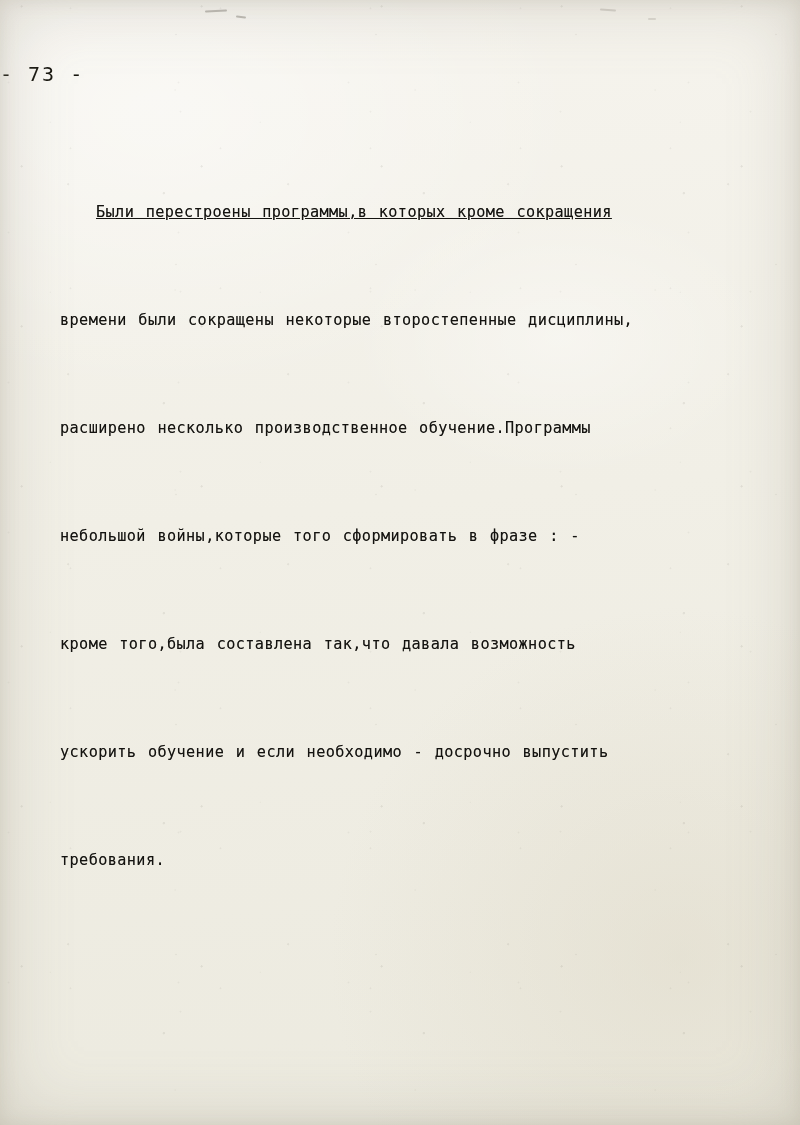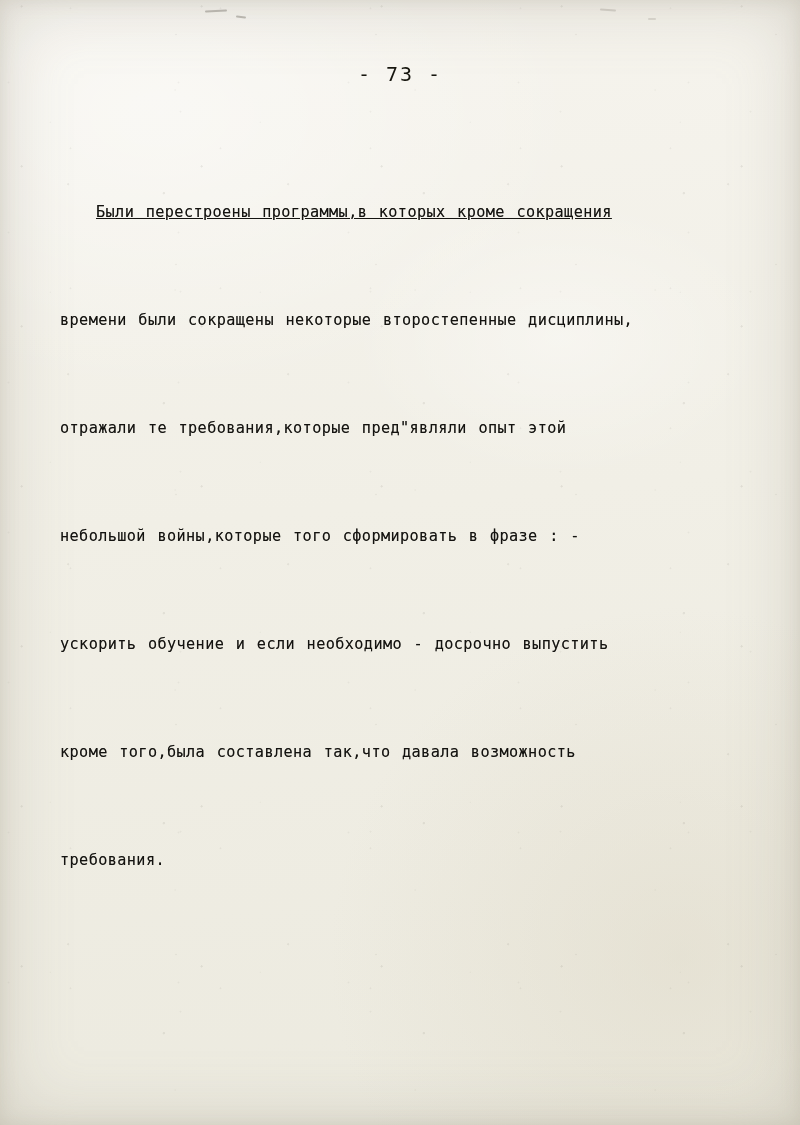--- a/index.html
+++ b/index.html
@@ -66,21 +66,20 @@
   .m3 { left: 600px; top: 3px;  width: 16px; height: 2px; transform: rotate(4deg); opacity: .55;}
   .m4 { left: 648px; top: 12px; width: 8px;  height: 2px; opacity: .45;}
 
   .content {
     position: absolute;
     left: 0;
     right: 0;
     top: 0;
   }
   .page-number {
-    text-align: center;
     font-size: 20px;
     letter-spacing: 2px;
     margin-top: 62px;
     color: #17160f;
     font-family: "DejaVu Sans Mono", monospace;
   }
   .body-text {
     margin: 36px 62px 0 60px;
   }
   p.para {
@@ -115,24 +114,24 @@
   </div>
 
   <div class="content">
     <div class="page-number">- 73 -</div>
 
     <div class="body-text">
 
       <p class="para">
         <span class="line ind">Были перестроены программы,в которых кроме сокращения</span>
         <span class="line">времени были сокращены некоторые второстепенные дисциплины,</span>
-        <span class="line">отражали те требования,которые пред"являли опыт этой</span>
+        <span class="line">расширено несколько производственное обучение.Программы</span>
         <span class="line">небольшой войны,которые того сформировать в фразе : -</span>
+        <span class="line">кроме того,была составлена так,что давала возможность</span>
         <span class="line">ускорить обучение и если необходимо - досрочно выпустить</span>
-        <span class="line">кроме того,была составлена так,что давала возможность</span>
         <span class="line">требования.</span>
       </p>
 
     </div>
   </div>
 
   <div class="edge-shade"></div>
 </div>
 
 </body></html>

